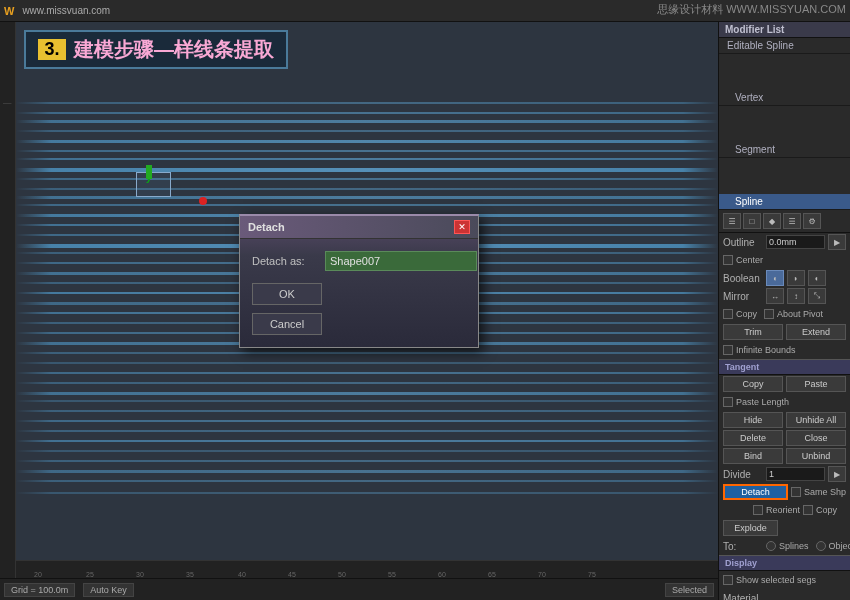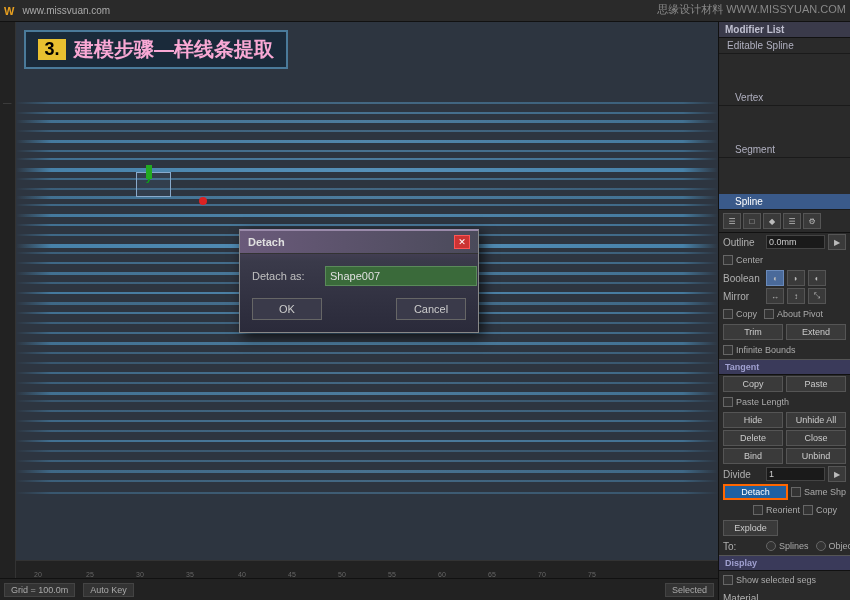--- a/index.html
+++ b/index.html
@@ -351,20 +351,21 @@
       color: #e0e0e0;
       font-size: 11px;
       padding: 0 4px;
     }
 
     .dialog-buttons {
       display: flex;
       justify-content: space-between;
       gap: 8px;
       margin-top: 4px;
+      flex-direction: column;
     }
     .dialog-btn {
       width: 70px;
       height: 22px;
       background: #3a3a4a;
       border: 1px solid #666;
       color: #ccc;
       font-size: 11px;
       cursor: pointer;
       display: flex;

